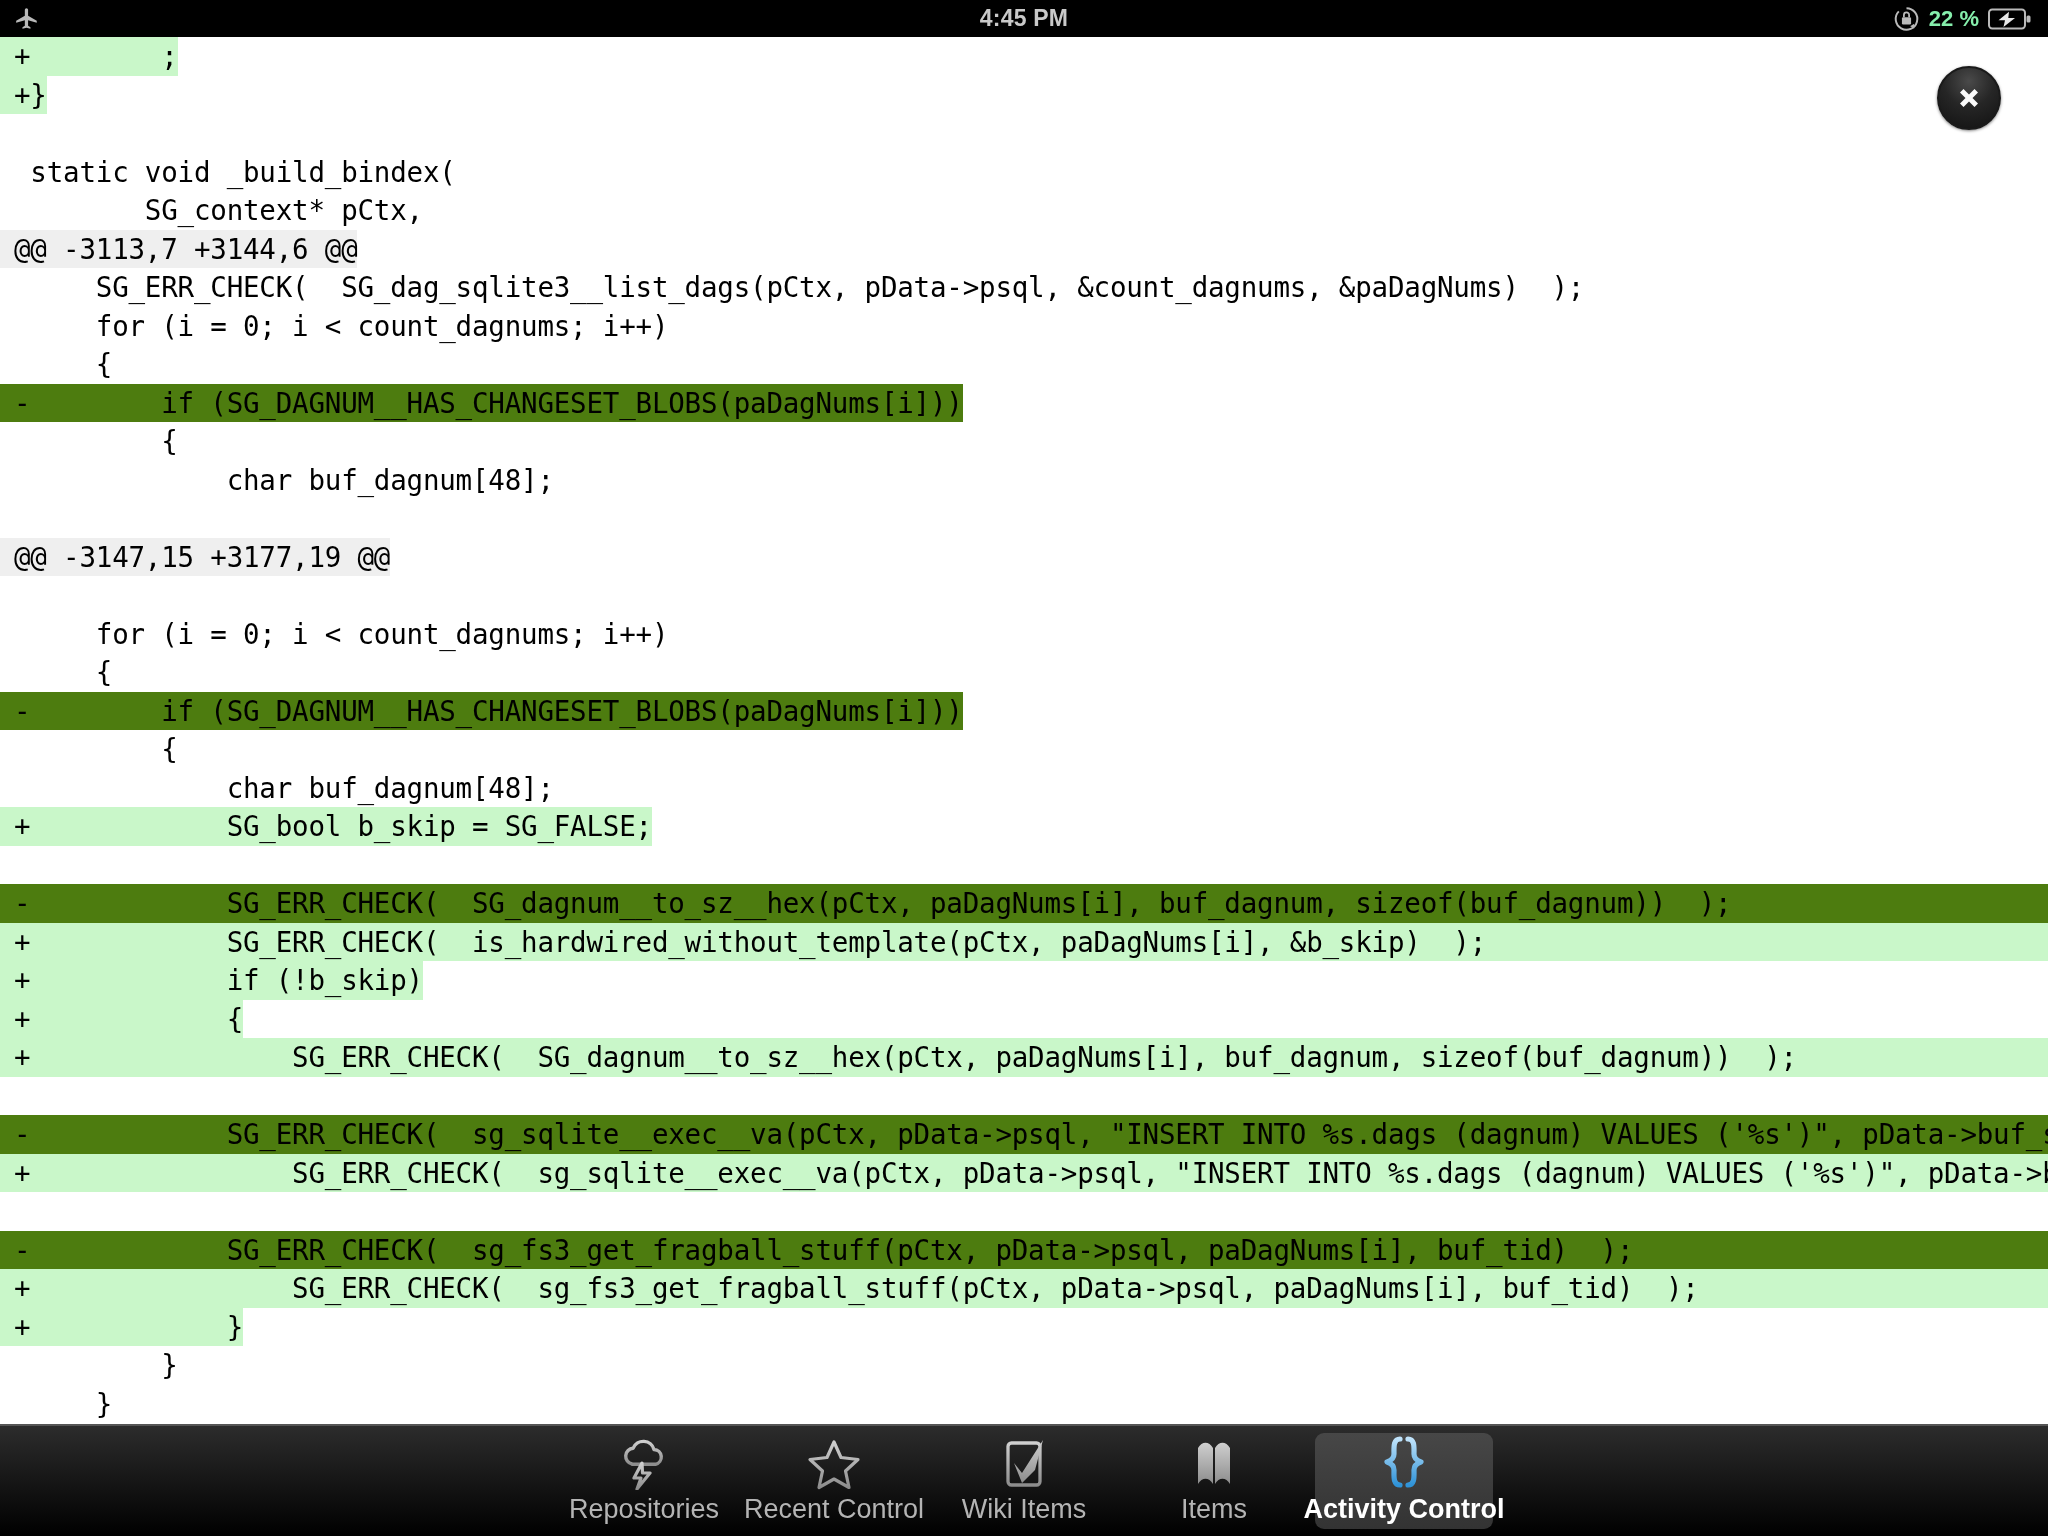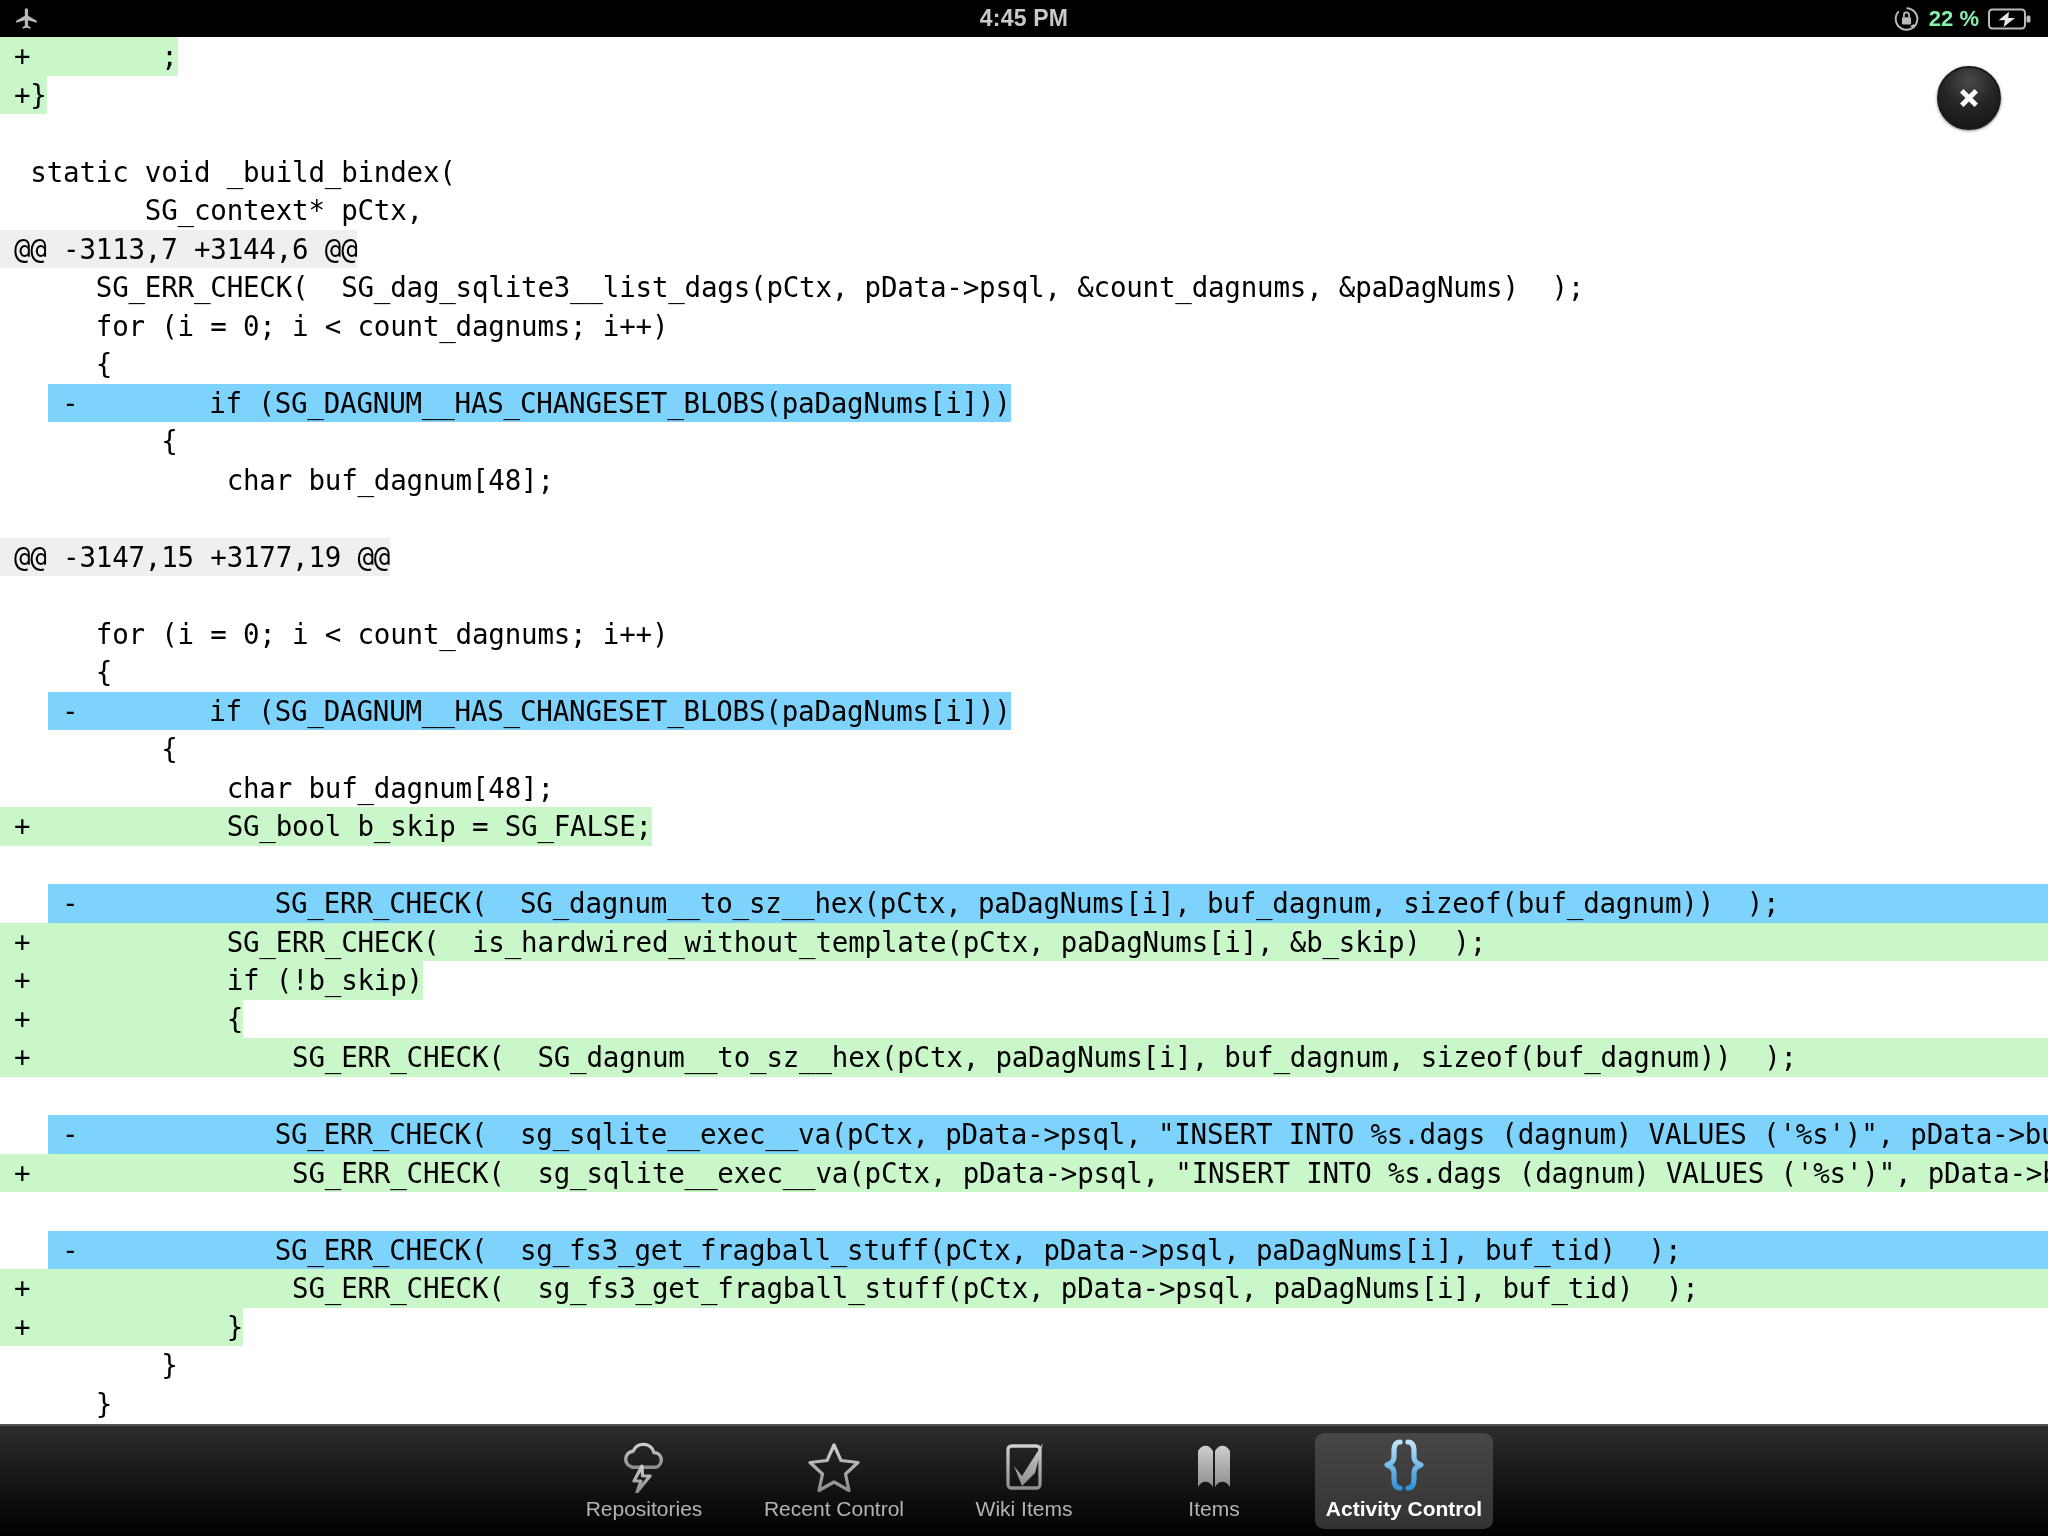--- a/index.html
+++ b/index.html
@@ -61,21 +61,21 @@
     min-width: 100%;
     padding-left: 0;
   }
   .diff-line > span.txt {
     display: inline-block;
     white-space: pre;
     padding-left: 14px;
   }
   .ln-ctx  { background: transparent; }
   .ln-add  > span.txt { background: #c9f7c9; }
-  .ln-del  > span.txt { background: #7dd3fc; margin-left: 48px; }
+  .ln-del  > span.txt { background: #4d7c0f; }
   .ln-hunk > span.txt { background: #efefef; }
   .ln-blank { height: 38.5px; }
 
   
   .ln-add.full  > span.txt,
   .ln-del.full  > span.txt { padding-right: 4000px; }
 
   
   .tabbar {
     position: absolute; bottom: 0; left: 0;
@@ -87,21 +87,21 @@
   }
   .tab {
     width: 178px; height: 96px;
     display: flex; flex-direction: column; align-items: center; justify-content: center;
     gap: 4px;
     border-radius: 9px;
     cursor: pointer;
     margin: 0 6px;
   }
   .tab .tab-label {
-    font-size: 21px;
+    font-size: 27px;
     font-family: "Liberation Sans", sans-serif;
     color: #b4b4b4;
     font-weight: normal;
     white-space: nowrap;
   }
   .tab.selected { background: linear-gradient(to bottom, #474747 0%, #333 100%); }
   .tab.selected .tab-label { color: #ffffff; font-weight: bold; }
   .tab-icon { height: 52px; display: flex; align-items: flex-end; justify-content: center; }
 </style>
 </head>

